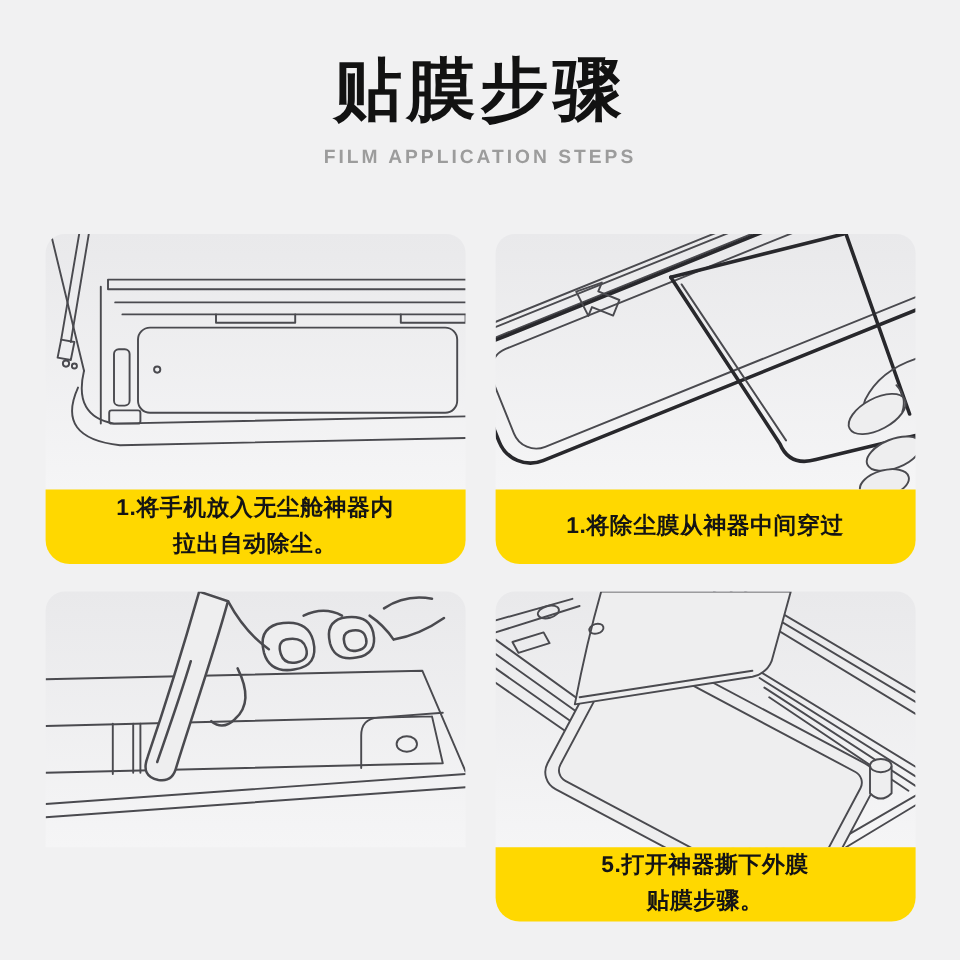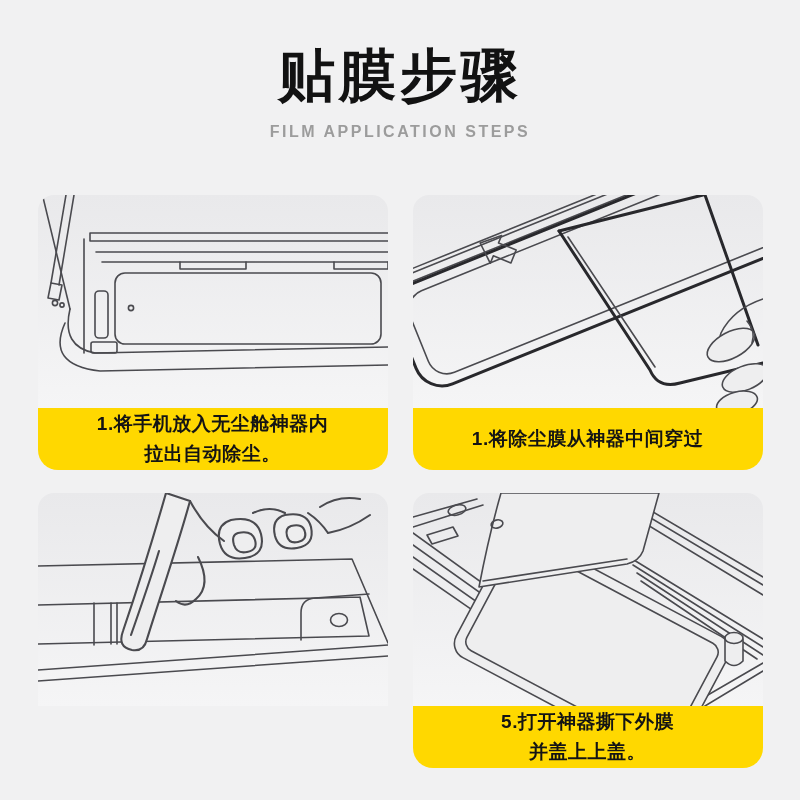--- a/index.html
+++ b/index.html
@@ -189,17 +189,17 @@
           <ellipse cx="84" cy="31" rx="6" ry="4" transform="rotate(-15 84 31)"></ellipse>
         </g>
         <g>
           <path class="ln fillbg" d="M312,146 v22 q9,9 18,0 v-22 z"></path>
           <ellipse class="ln fillbg" cx="321" cy="145" rx="9" ry="5.5"></ellipse>
         </g>
       </svg>
     </div>
     <div class="caption">
       <span>5.打开神器撕下外膜</span>
-      <span>并盖上上盖。</span>
+      <span>贴膜步骤。</span>
     </div>
   </div>
 
 </div>
 
 </body></html>

